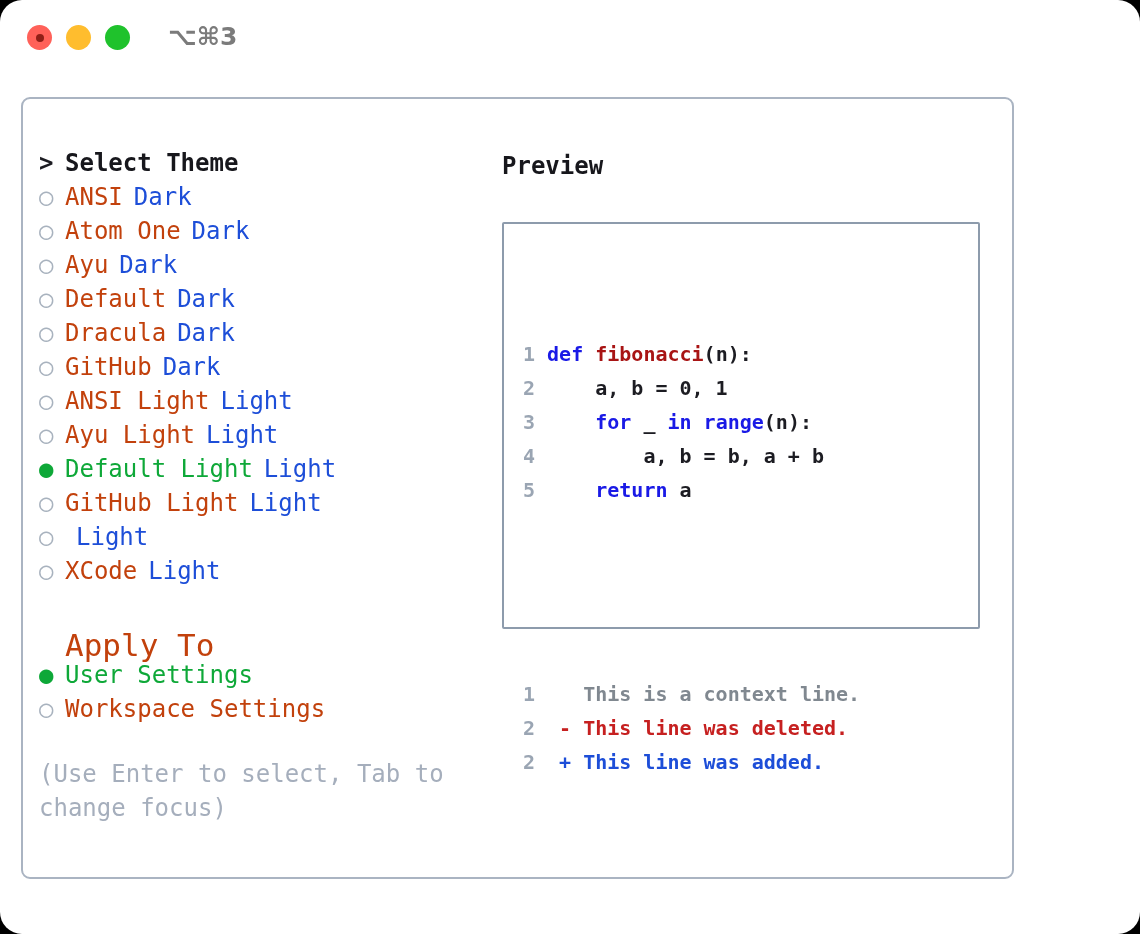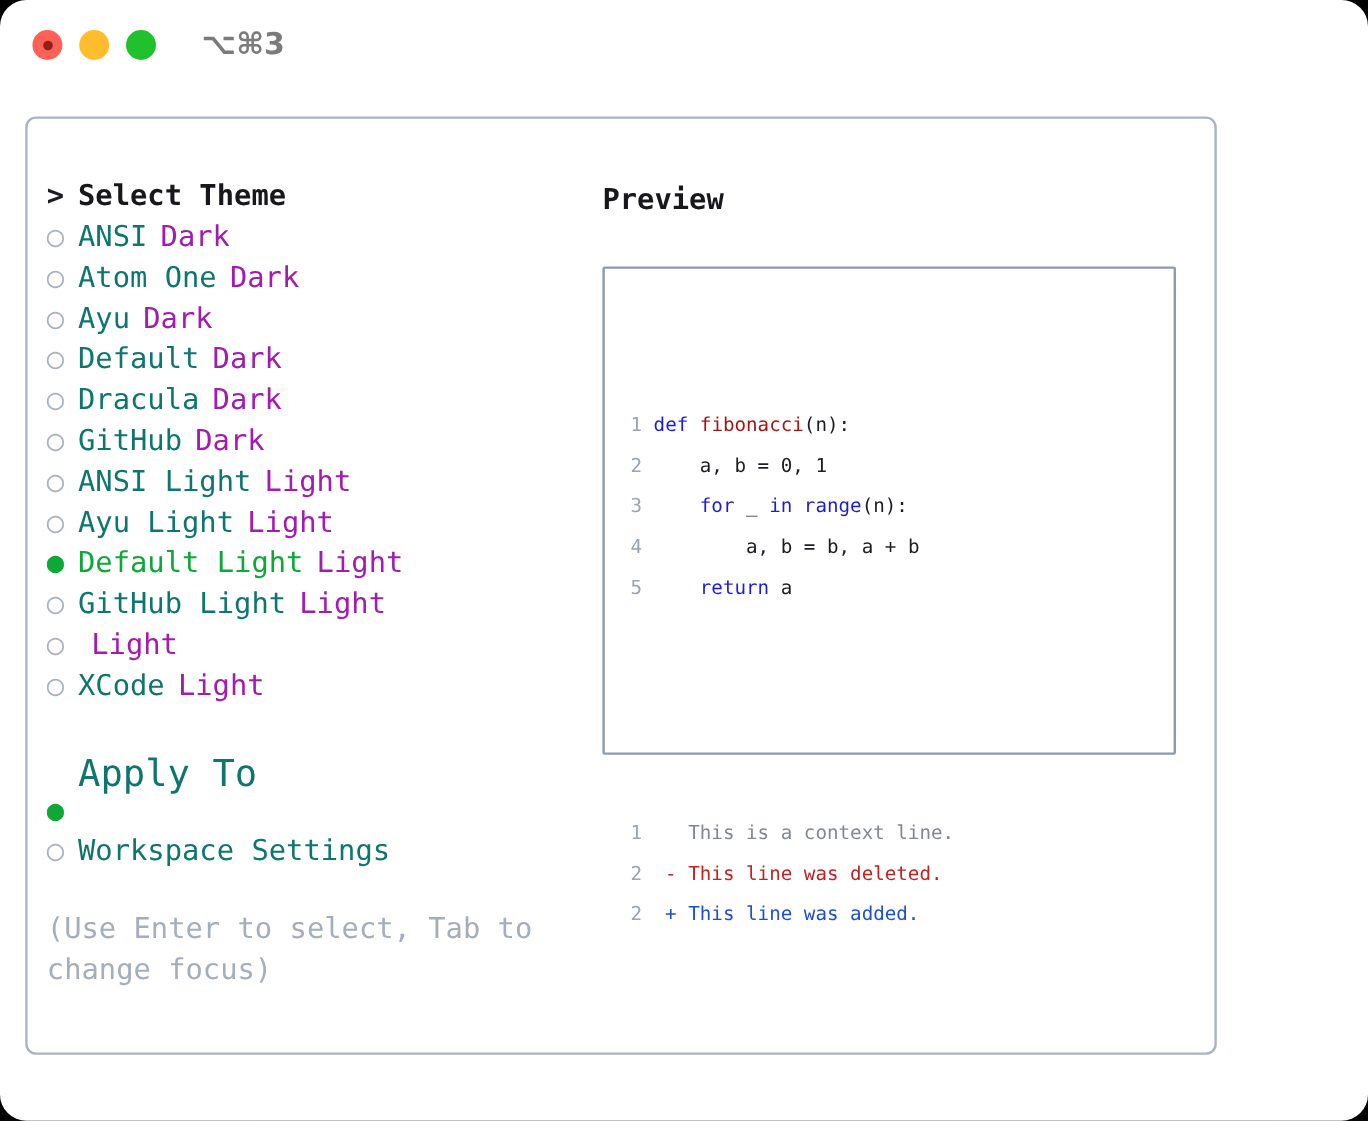--- a/index.html
+++ b/index.html
@@ -98,24 +98,24 @@
   }
   .marker {
     display: inline-block;
     width: 26px;
     flex: 0 0 26px;
     color: #a8b2be;
     font-size: 24px;
   }
   .marker.selected { color: #0ea838; }
   .marker.prompt   { color: #1c1c22; font-weight: bold; }
-  .name  { color: #0f766e; }
+  .name  { color: #c2410c; }
   .name.selected { color: #0ea838; }
   .name.header-title { font-weight: bold; color: #17171c; }
-  .cat   { color: #a21caf; margin-left: 11px; }
+  .cat   { color: #1d4ed8; margin-left: 11px; }
 
   .section-gap { height: 36px; }
 
   .section-label {
     display: flex;
     align-items: baseline;
     height: 34px;
     font-size: 31px;
     white-space: pre;
   }
@@ -149,23 +149,24 @@
     height: 407px;
     border: 2px solid #8d9bac;
     border-radius: 2px;
     box-sizing: border-box;
     position: relative;
   }
   .code {
     position: absolute;
     left: 17px;
     top: 45px;
-    font-size: 16px;
+    font-size: 20px;
     line-height: 34px;
     white-space: pre;
+    font-weight: bold;
   }
   .code-line { white-space: pre; }
   .ln {
     display: inline-block;
     width: 14px;
     text-align: right;
     color: #9aa5b3;
   }
   .tok-kw      { color: #1a1ae6; }
   .tok-fn      { color: #a81414; }
@@ -214,21 +215,21 @@
         </div>
 
       <div class="section-gap"></div>
 
       <div class="section-label">
         <span class="marker"></span>
         <span class="name">Apply To</span>
       </div>
 
       <div id="apply-list">
-          <div class="row"><span class="marker selected">●</span></div>
+          <div class="row"><span class="marker selected">●</span><span class="name selected">User Settings</span></div>
           <div class="row"><span class="marker">○</span><span class="name">Workspace Settings</span></div>
         </div>
 
       <div class="hint">(Use Enter to select, Tab to change focus)</div>
     </div>
 
     <div class="right-col">
       <div class="preview-title">Preview</div>
 
       <div class="preview-box">

